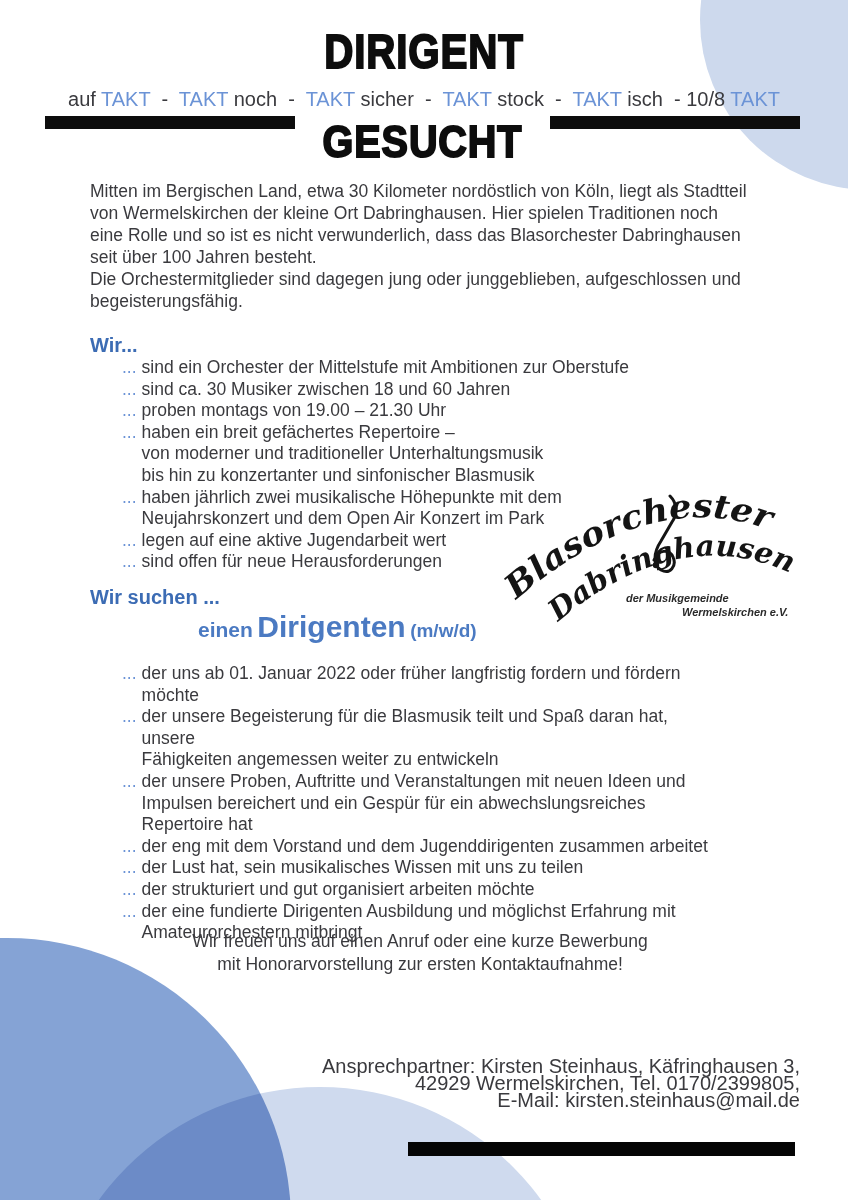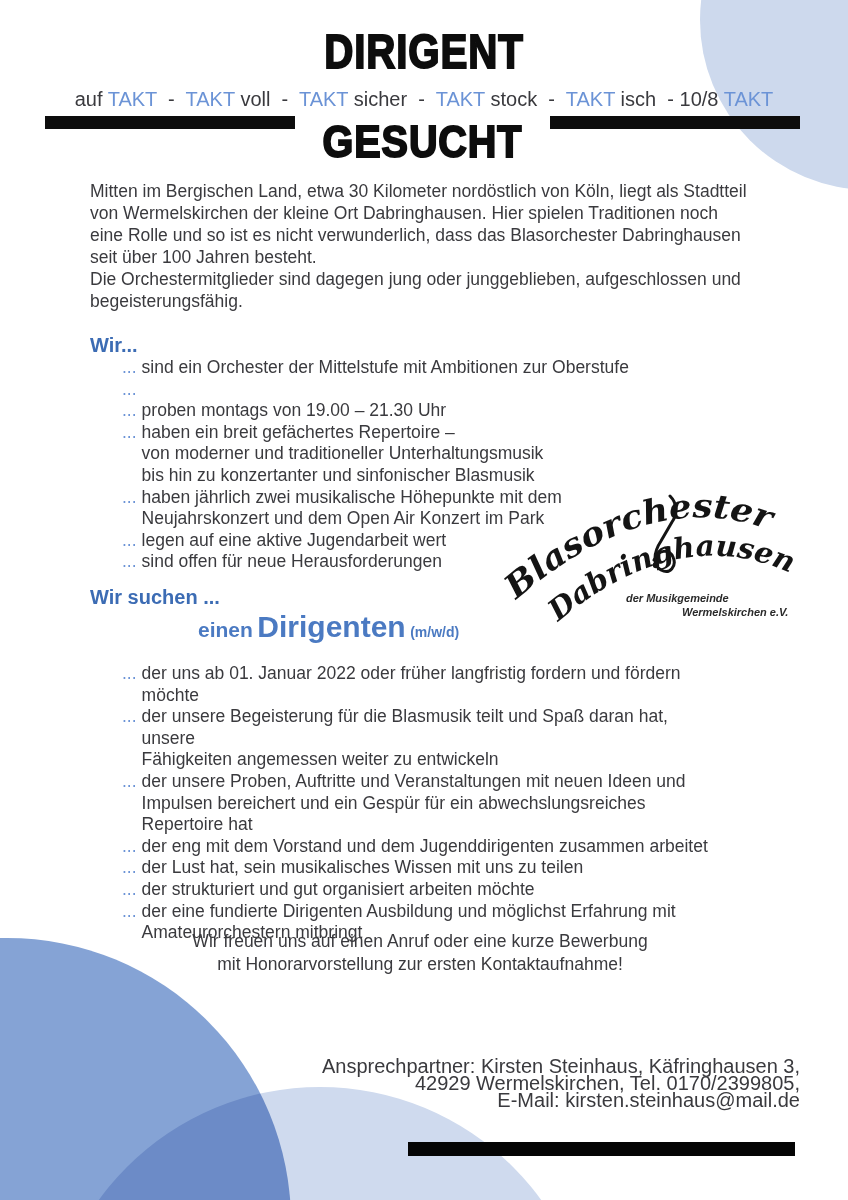--- a/index.html
+++ b/index.html
@@ -47,21 +47,21 @@
   .list{position:absolute;left:122px;font-size:17.5px;line-height:21.6px;}
   .list-we{top:357px;width:520px;}
   .list-search{top:663px;width:600px;}
   .list-item{display:flex;}
   .dots{flex:0 0 auto;color:#6b93d6;margin-right:5px;}
   .item-text{white-space:pre-line;}
   
   .role-line{position:absolute;left:198px;top:610px;color:#4b7ac2;font-weight:bold;}
   .role-line .pre{font-size:21px;}
   .role-line .role{font-size:30px;}
-  .role-line .suf{font-size:14px;}
+  .role-line .suf{font-size:19px;}
   
   .logo{position:absolute;left:502px;top:486px;width:340px;height:150px;}
   .logo svg{position:absolute;left:0;top:0;}
   .logo-sub{position:absolute;font-size:11px;font-weight:bold;font-style:italic;color:#2a2a2a;}
   .logo-sub1{left:124px;top:106px;}
   .logo-sub2{left:180px;top:120px;}
   
   .closing{
     position:absolute;left:90px;top:930px;width:660px;text-align:center;
     font-size:17.5px;line-height:23px;white-space:pre-line;
@@ -86,21 +86,21 @@
     
   
       <span class="plain">auf</span>
     
       <span class="accent">TAKT</span>
     
       <span class="plain"> - </span>
     
       <span class="accent">TAKT</span>
     
-      <span class="plain">voll</span>
+      <span class="plain">noch</span>
     
       <span class="plain"> - </span>
     
       <span class="accent">TAKT</span>
     
       <span class="plain">sicher</span>
     
       <span class="plain"> - </span>
     
       <span class="accent">TAKT</span>
@@ -129,20 +129,21 @@
   <div class="section-heading heading-we">Wir...</div>
   <div class="list list-we">
 
       <div class="list-item">
         <span class="dots">...</span>
         <span class="item-text">sind ein Orchester der Mittelstufe mit Ambitionen zur Oberstufe</span>
       </div>
 
       <div class="list-item">
         <span class="dots">...</span>
+        <span class="item-text">sind ca. 30 Musiker zwischen 18 und 60 Jahren</span>
       </div>
 
       <div class="list-item">
         <span class="dots">...</span>
         <span class="item-text">proben montags von 19.00 – 21.30 Uhr</span>
       </div>
 
       <div class="list-item">
         <span class="dots">...</span>
         <span class="item-text">haben ein breit gefächertes Repertoire –

